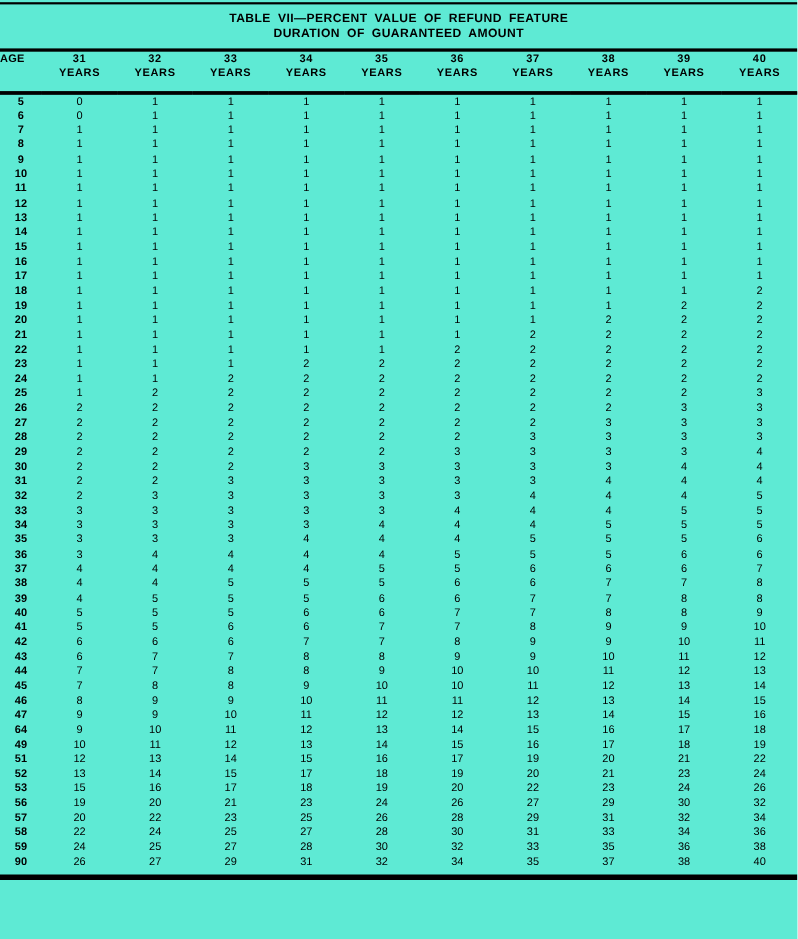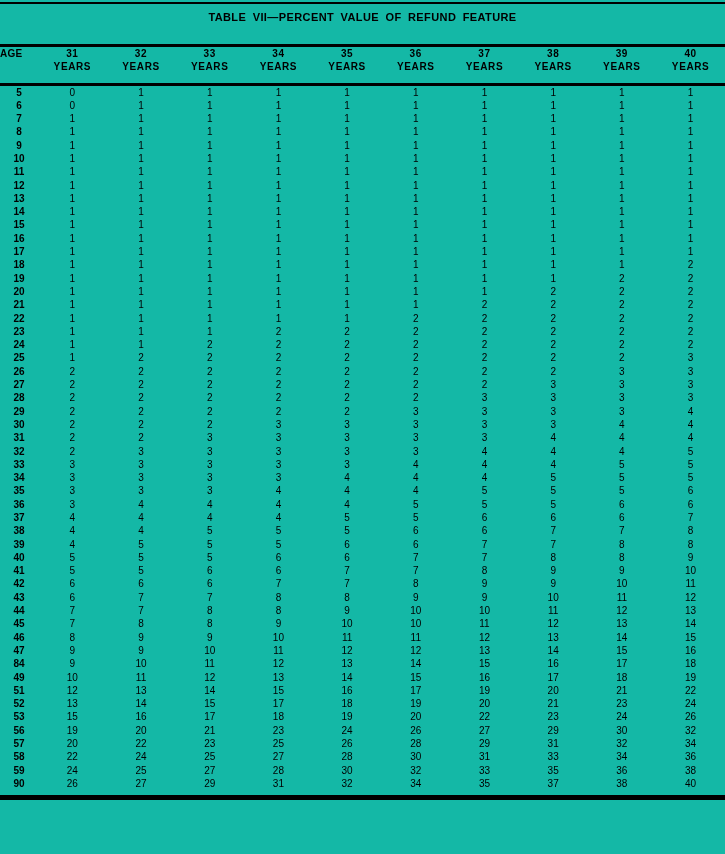--- a/index.html
+++ b/index.html
@@ -4,21 +4,21 @@
 <style>
   html, body {
     margin: 0;
     padding: 0;
     background: #ffffff;
   }
   .page {
     position: relative;
     width: 725px;
     height: 854px;
-    background: #14b8a6;
+    background: #5eead4;
     color: #000000;
     font-family: "Liberation Sans", sans-serif;
     overflow: hidden;
     box-sizing: border-box;
   }
   .rule {
     width: 100%;
     background: #000000;
   }
   .rule-top { height: 2px; margin-top: 2px; }
@@ -75,20 +75,21 @@
   }
 </style>
 </head>
 <body>
 
 <div class="page">
   <div class="rule rule-top"></div>
 
   <div class="title-block">
     <div>TABLE VII—PERCENT VALUE OF REFUND FEATURE</div>
+    <div>DURATION OF GUARANTEED AMOUNT</div>
   </div>
 
   <div class="rule rule-mid"></div>
 
   <table class="data-table">
     <thead id="table-head">
         <tr>
           <th class="age">AGE</th>
           <th>
             <div>31</div>
@@ -686,21 +687,21 @@
           <td>10</td>
           <td>11</td>
           <td>12</td>
           <td>12</td>
           <td>13</td>
           <td>14</td>
           <td>15</td>
           <td>16</td>
         </tr>
         <tr>
-          <td class="age">84</td>
+          <td class="age">64</td>
           <td>9</td>
           <td>10</td>
           <td>11</td>
           <td>12</td>
           <td>13</td>
           <td>14</td>
           <td>15</td>
           <td>16</td>
           <td>17</td>
           <td>18</td>

